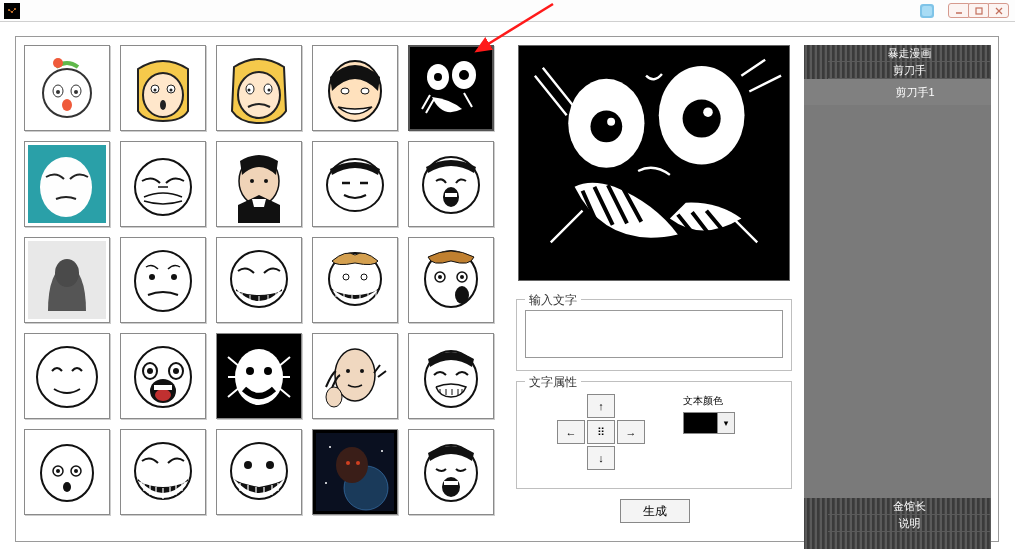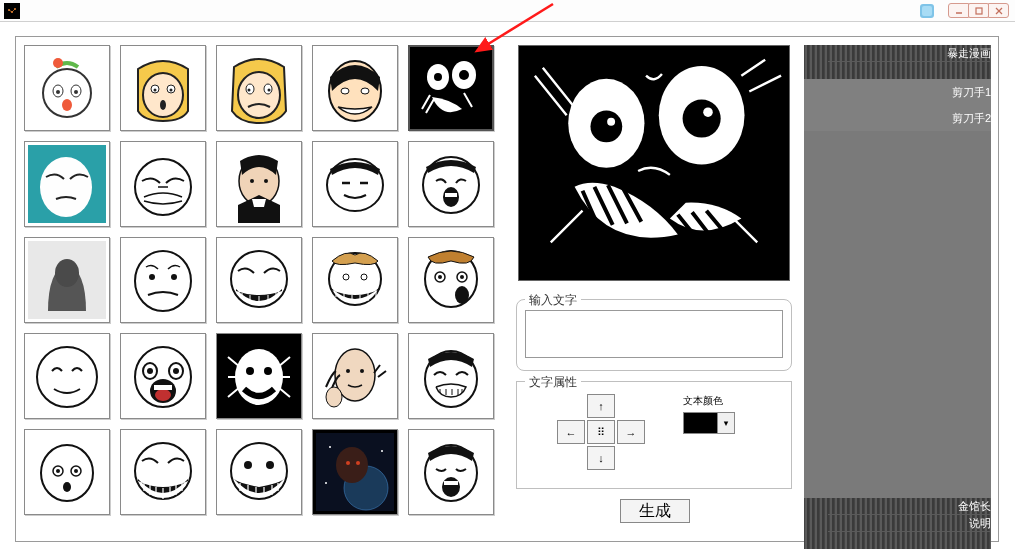--- a/index.html
+++ b/index.html
@@ -110,21 +110,21 @@
     .group-box .legend {
       position: absolute;
       top: -8px; left: 8px;
       background: #fff;
       padding: 0 4px;
       font-size: 12px;
       color: #333;
     }
     .input-group {
       left: 500px; top: 262px;
-      width: 276px; height: 72px; border-radius: 8px;
+      width: 276px; height: 72px;
     }
     .text-input {
       width: 258px; height: 48px;
       border: 1px solid #999;
       margin-top: 2px;
       font-size: 12px;
       padding: 2px;
       resize: none;
     }
     
@@ -173,21 +173,21 @@
       font-size: 9px;
     }
     
     .gen-btn {
       position: absolute;
       left: 604px; top: 462px;
       width: 70px; height: 24px;
       border: 1px solid #888;
       background: #f4f4f4;
       cursor: pointer;
-      font-size: 16px;
+      font-size: 12px;
     }
     
     .side-panel {
       position: absolute;
       left: 788px; top: 8px;
       width: 187px; height: 490px;
       background: #7a7a7a;
       color: #fff;
     }
     .side-header {
@@ -196,21 +196,21 @@
     }
     .side-header::before {
       content: '';
       position: absolute;
       left: 0; right: 0; top: 0; height: 34px;
       background: repeating-linear-gradient(90deg, #444 0, #444 1px, #5a5a5a 1px, #5a5a5a 3px, #3a3a3a 3px, #3a3a3a 5px);
     }
     .side-header .side-row { position: relative; z-index: 1; background: transparent; border-bottom: 1px solid #5a5a5a;}
     .side-row {
       height: 17px;
-      text-align: right;
+      text-align: center;
       font-size: 11px;
       color: #fff;
       line-height: 17px;
       border-bottom: 1px solid #666;
       margin-left: 24px;
     }
     .side-mid {
       background: #808080;
       padding-left: 11px;
     }
@@ -581,24 +581,24 @@
       <div class="color-swatch"></div>
       <div class="color-dd">▾</div>
     </div>
   </div>
 
   <button class="gen-btn">生成</button>
 
   <div class="side-panel">
     <div class="side-header">
       <div class="side-row">暴走漫画</div>
+      <div class="side-row">剪刀手</div>
     </div>
     <div class="side-mid">
       <div class="side-row">剪刀手1</div>
-      <div class="side-row">剪刀手2</div>
     </div>
     <div class="side-footer">
       <div class="side-row">金馆长</div>
       <div class="side-row">说明</div>
     </div>
   </div>
 
 </div>
 
 </body></html>

